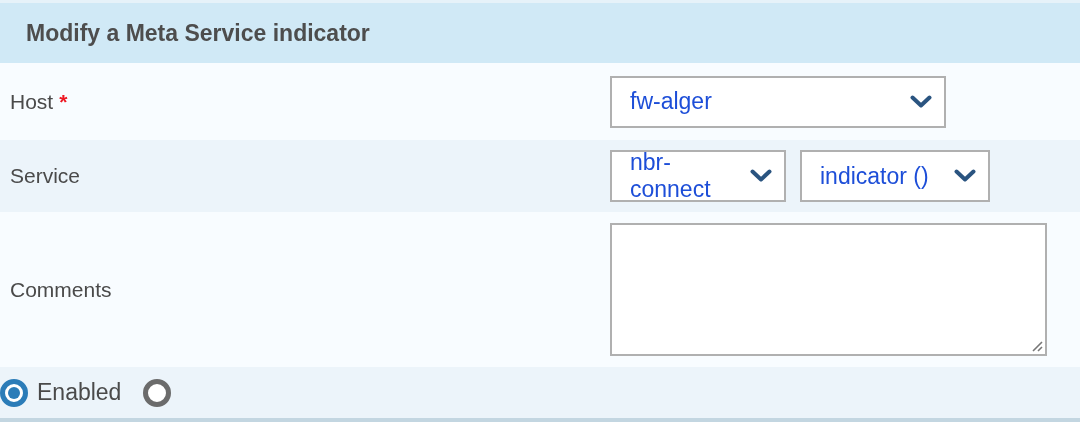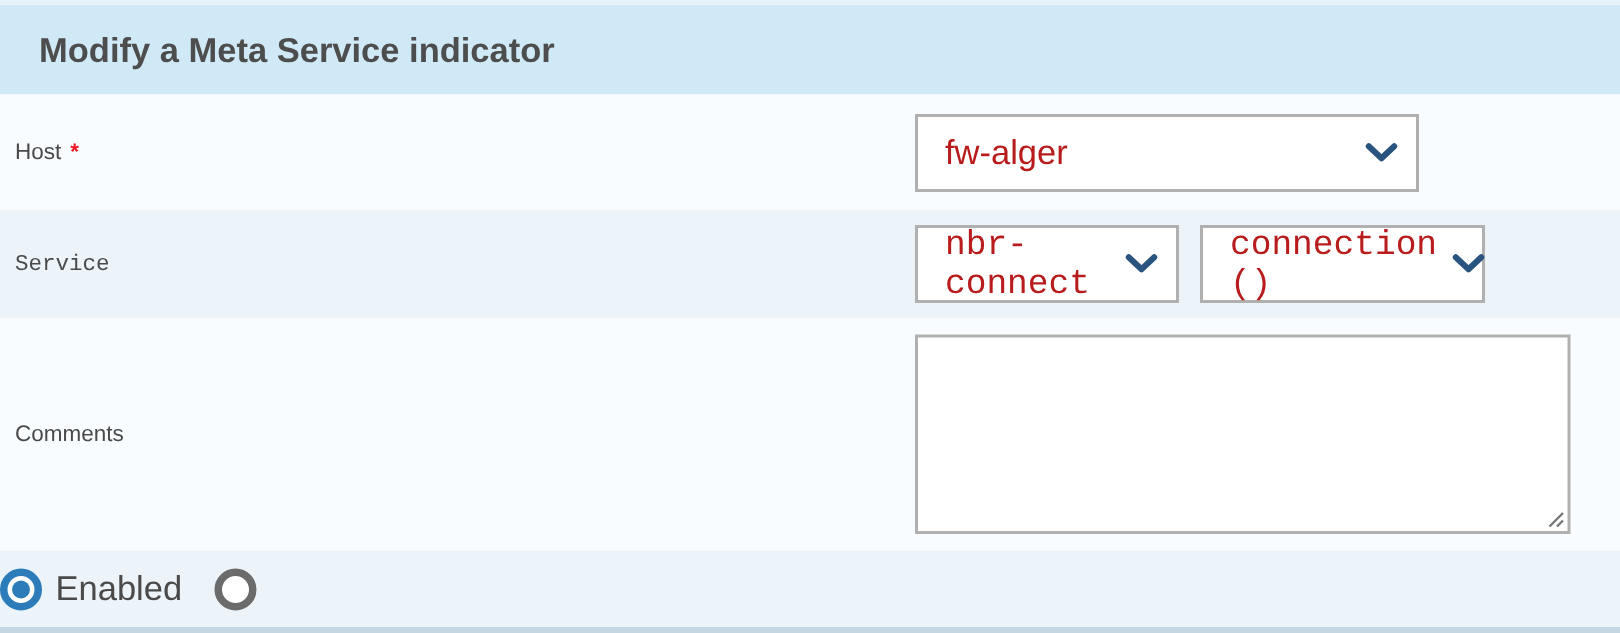--- a/index.html
+++ b/index.html
@@ -23,49 +23,49 @@
     font-size: 23px;
     font-weight: bold;
     color: #4d4d4d;
   }
 
   .row { display: flex; align-items: center; }
   .row-light { background: #f8fcff; }
   .row-tint  { background: #ecf4fa; }
 
   .row-host     { height: 77px; }
-  .row-service  { height: 72px; font-family: Liberation Mono, monospace; }
+  .row-service  { height: 72px; }
   .row-comments { height: 155px; justify-content: space-between; }
   .row-status   { height: 51px; }
 
   .cell-label {
     flex: 0 0 610px;
     padding-left: 10px;
-    font-size: 15px;
+    font-size: 21px;
     color: #4a4a4a;
   }
   .required { color: #ee1722; font-weight: bold; margin-left: 6px; }
 
   .cell-value {
     flex: 1;
     display: flex;
     align-items: center;
     gap: 14px;
   }
 
   .select {
     height: 52px;
     background: #ffffff;
     border: 2px solid #b0b0b0;
     display: flex;
     align-items: center;
     justify-content: space-between;
     padding: 0 12px 0 18px;
     font-size: 23px;
-    color: #b91c1c;
+    color: #1d4ed8;
     cursor: pointer;
   }
   .select-host    { width: 336px; }
   .select-service { width: 176px; }
   .select-metric  { width: 190px; }
   .chevron { display: inline-flex; align-items: center; margin-left: 10px; }
 
   .textarea-wrap {
     position: relative;
     width: 437px;
@@ -138,21 +138,21 @@
     <div class="cell-value">
       <div class="select select-service">
         <span>nbr-connect</span>
         <span class="chevron">
           <svg width="22" height="14" viewBox="0 0 22 14">
               <path d="M2.5 2.5 L11 10.5 L19.5 2.5" stroke="#2a5480" stroke-width="4" fill="none" stroke-linecap="round" stroke-linejoin="round"></path>
             </svg>
         </span>
       </div>
       <div class="select select-metric">
-        <span>connection ()</span>
+        <span>indicator ()</span>
         <span class="chevron">
           <svg width="22" height="14" viewBox="0 0 22 14">
               <path d="M2.5 2.5 L11 10.5 L19.5 2.5" stroke="#2a5480" stroke-width="4" fill="none" stroke-linecap="round" stroke-linejoin="round"></path>
             </svg>
         </span>
       </div>
     </div>
   </div>
 
   <div class="row row-light row-comments">

